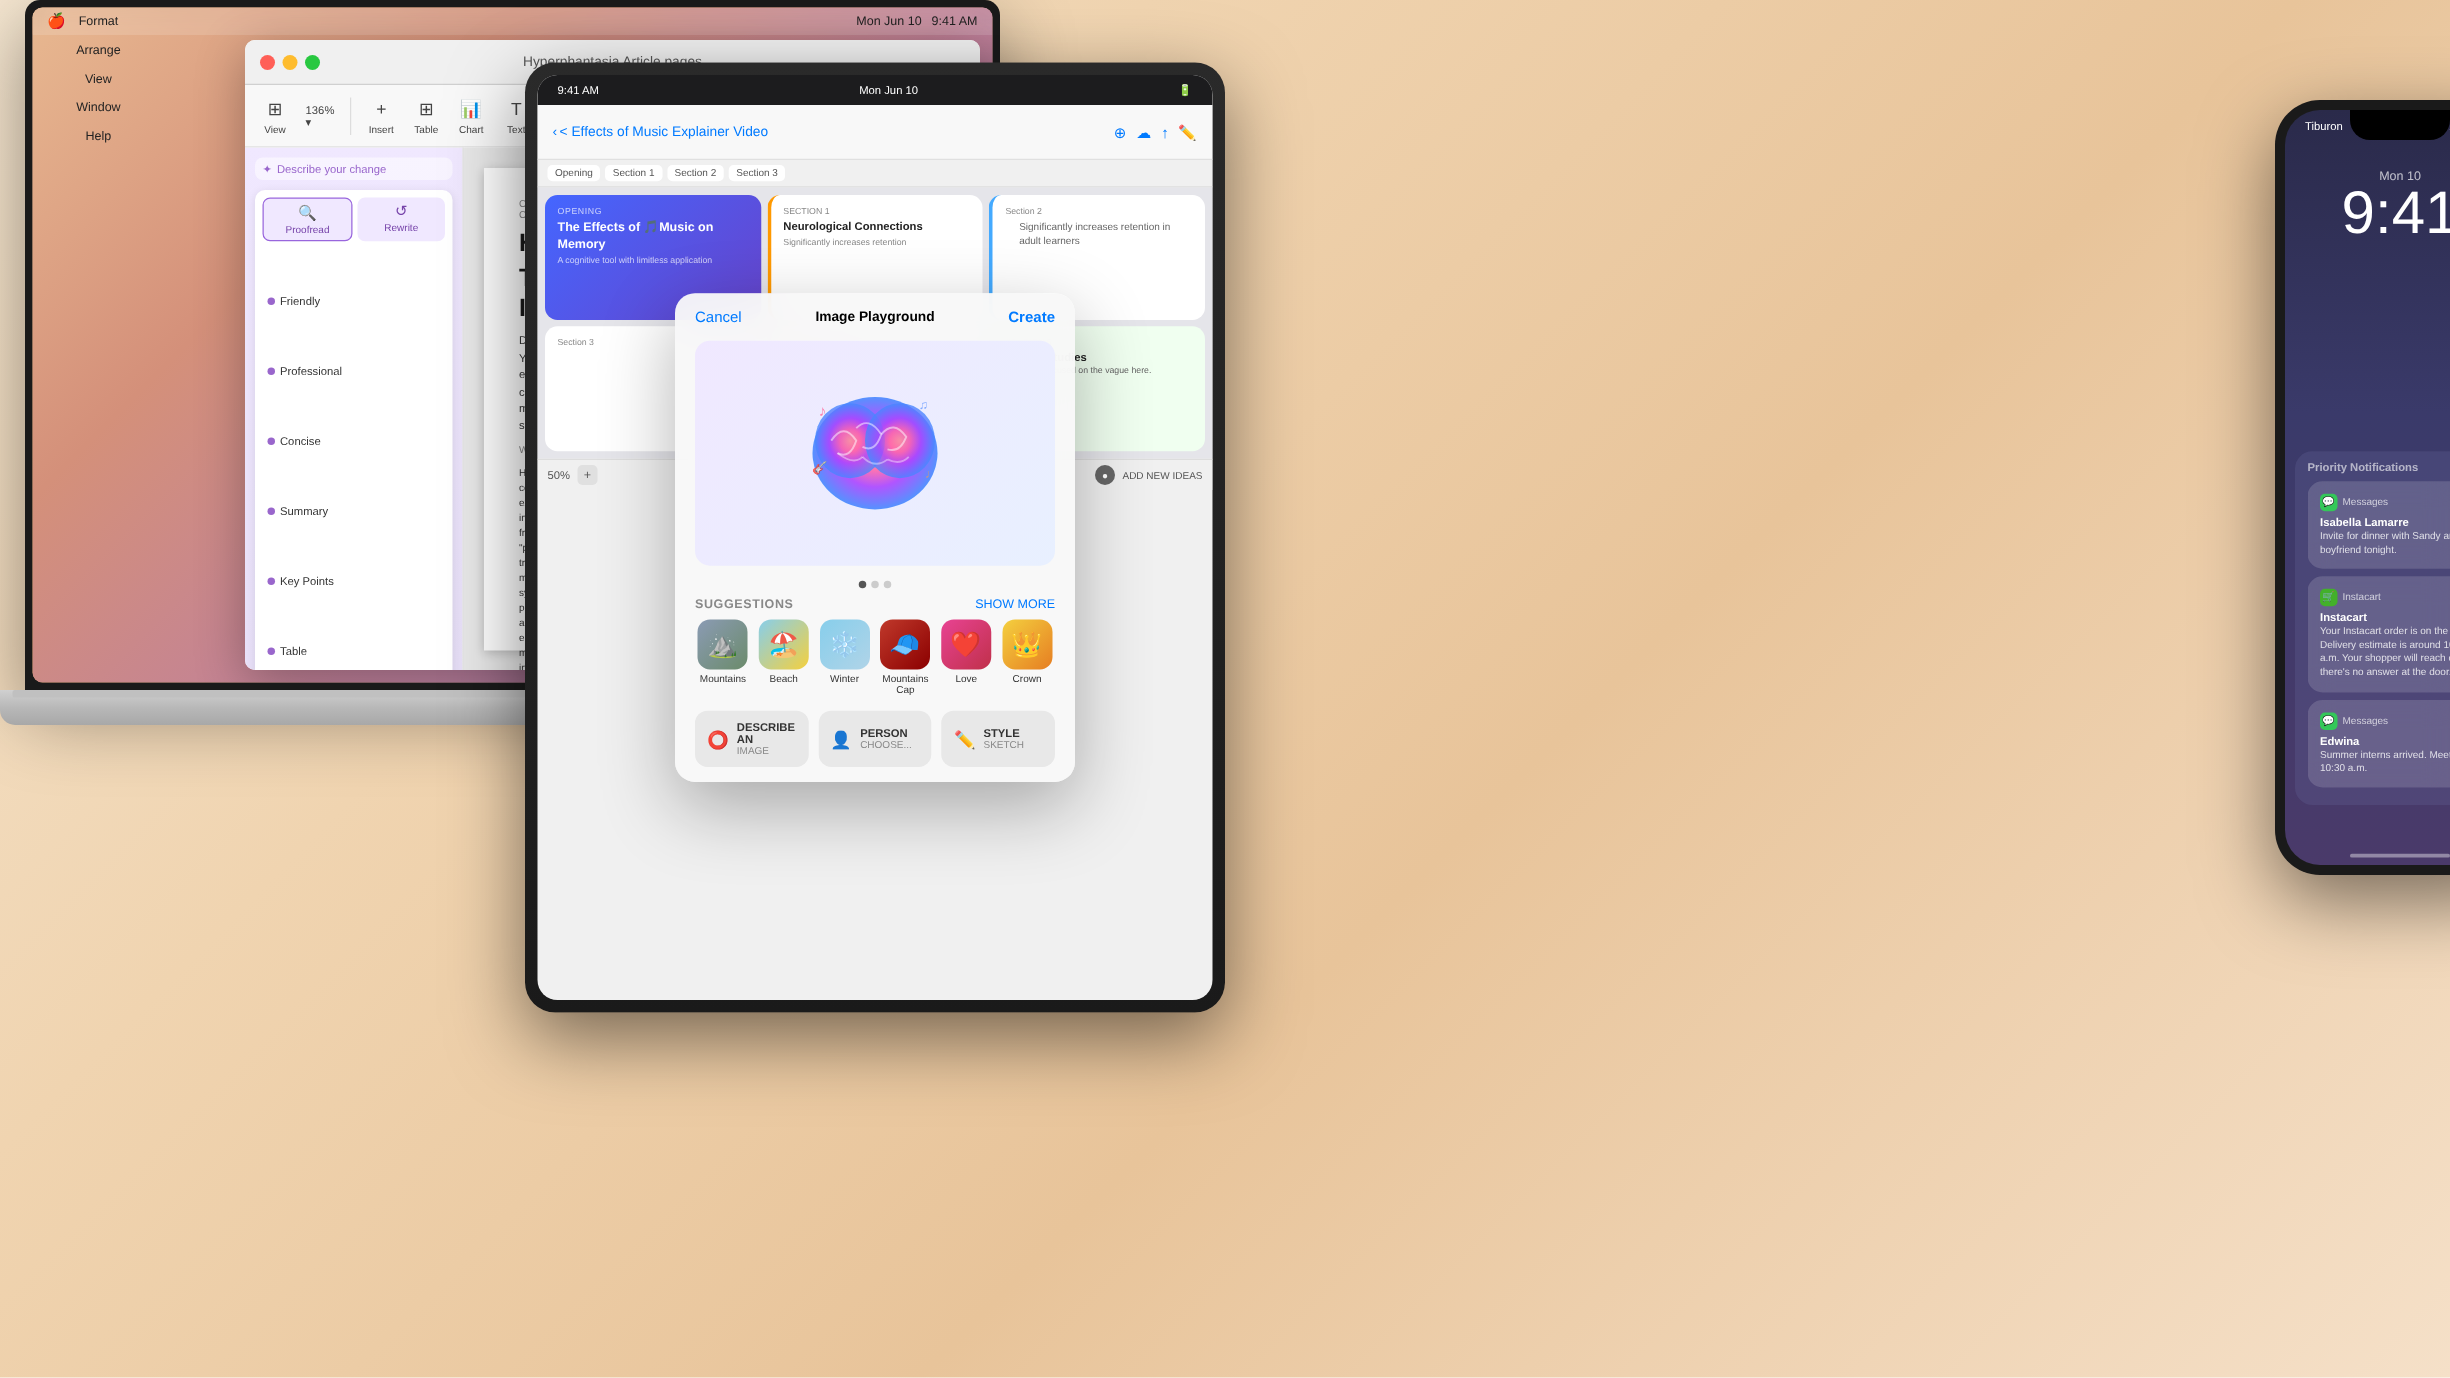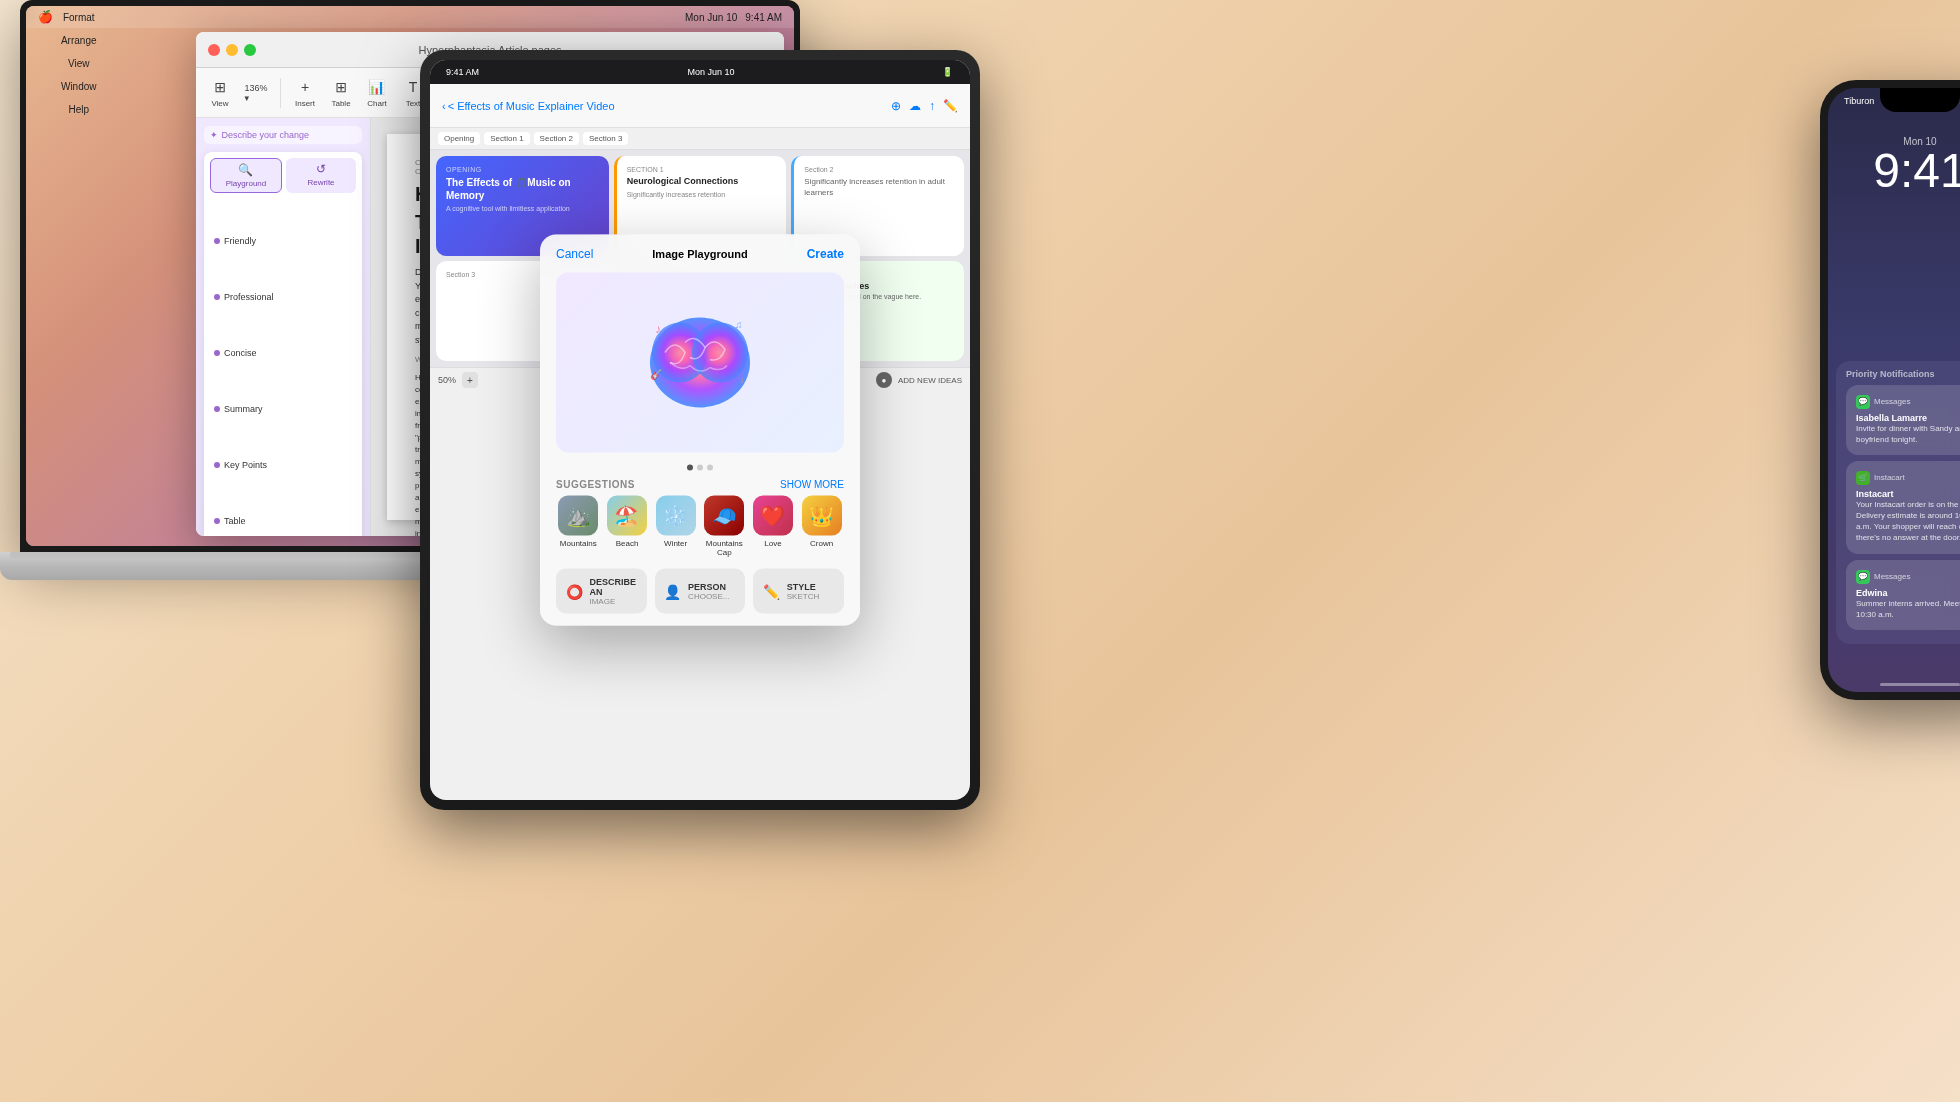--- a/index.html
+++ b/index.html
@@ -874,21 +874,21 @@
 
           <div class="pages-sidebar">
             <div class="sidebar-header">
               <span>✦</span>
               <span>Describe your change</span>
             </div>
             <div class="sidebar-writing-tools">
               <div class="writing-tools-row">
                 <div class="writing-tool-btn writing-tool-selected">
                   <span class="icon">🔍</span>
-                  <span>Playground</span>
+                  <span>Proofread</span>
                 </div>
                 <div class="writing-tool-btn">
                   <span class="icon">↺</span>
                   <span>Rewrite</span>
                 </div>
               </div>
               <div>
                 <div class="sidebar-list-item">
                   <div class="dot"></div>
                   <span>Friendly</span>
@@ -993,21 +993,21 @@
         </div>
 
         <div style="background:white;border-radius:10px;padding:10px;min-height:100px;border-left:3px solid #ff9900;">
           <div style="font-size:7px;color:#888;text-transform:uppercase;margin-bottom:3px;">Section 1</div>
           <div style="font-size:9px;font-weight:700;color:#222;line-height:1.3;">Neurological Connections</div>
           <div style="font-size:7px;color:#888;margin-top:3px;">Significantly increases retention</div>
         </div>
 
         <div style="background:white;border-radius:10px;padding:10px;min-height:100px;border-left:3px solid #44aaff;">
           <div style="font-size:7px;color:#888;margin-bottom:3px;">Section 2</div>
-          <div style="font-size:8px;color:#666;line-height:1.4;">Significantly increases retention in adult learners</div>
+          <div style="font-size:8px;color:#666;line-height:1.4;margin-left:11px;">Significantly increases retention in adult learners</div>
         </div>
 
         <div style="background:white;border-radius:10px;padding:10px;min-height:100px;">
           <div style="font-size:7px;color:#888;margin-bottom:3px;">Section 3</div>
         </div>
 
         <div style="background:#fff0f8;border-radius:10px;padding:10px;min-height:100px;border-left:3px solid #ff44aa;">
           <div style="font-size:7px;color:#888;text-transform:uppercase;margin-bottom:3px;">Section 4</div>
           <div style="font-size:9px;font-weight:600;color:#222;">Aging Benefits</div>
         </div>

